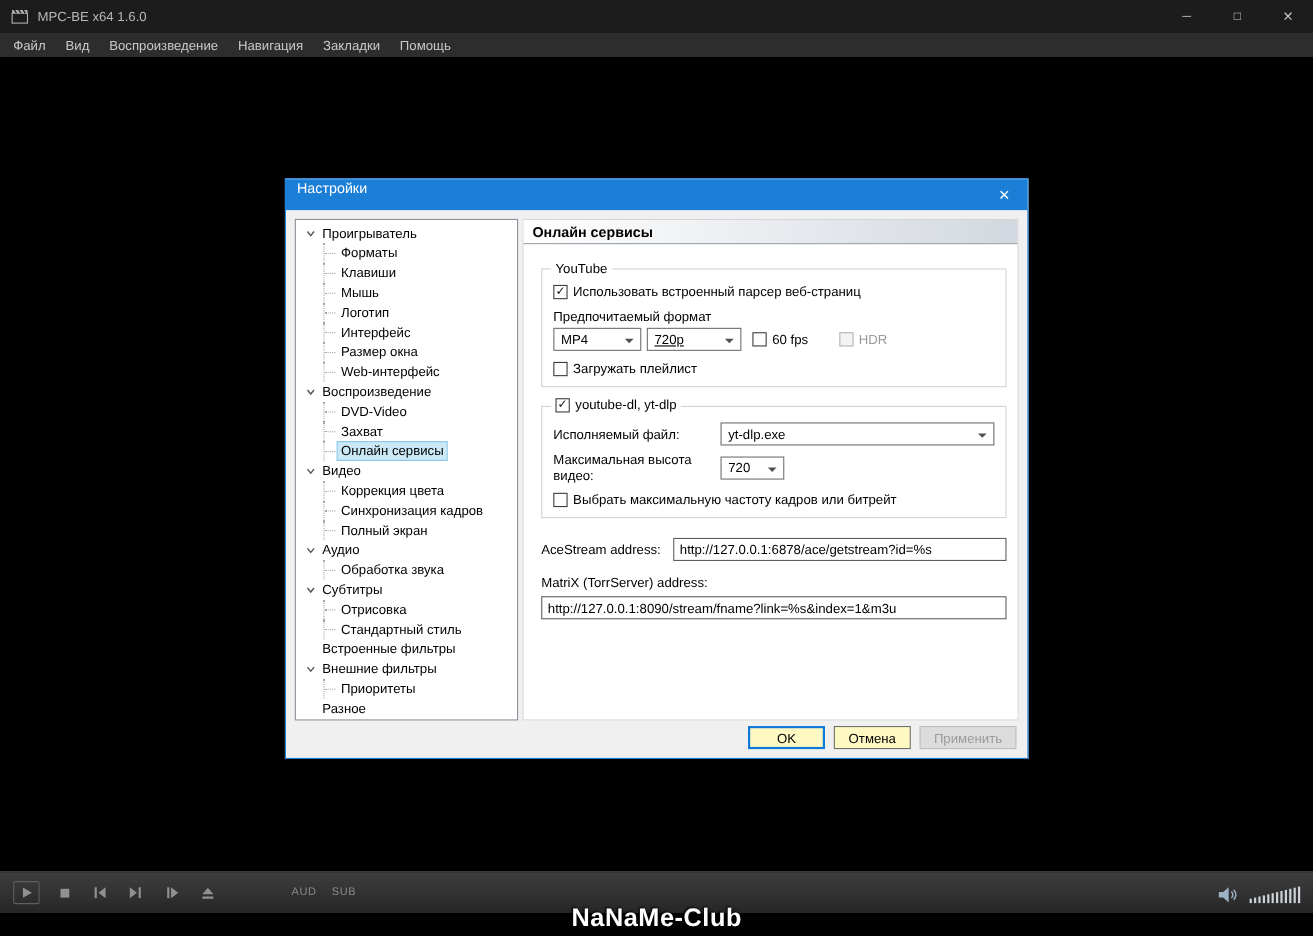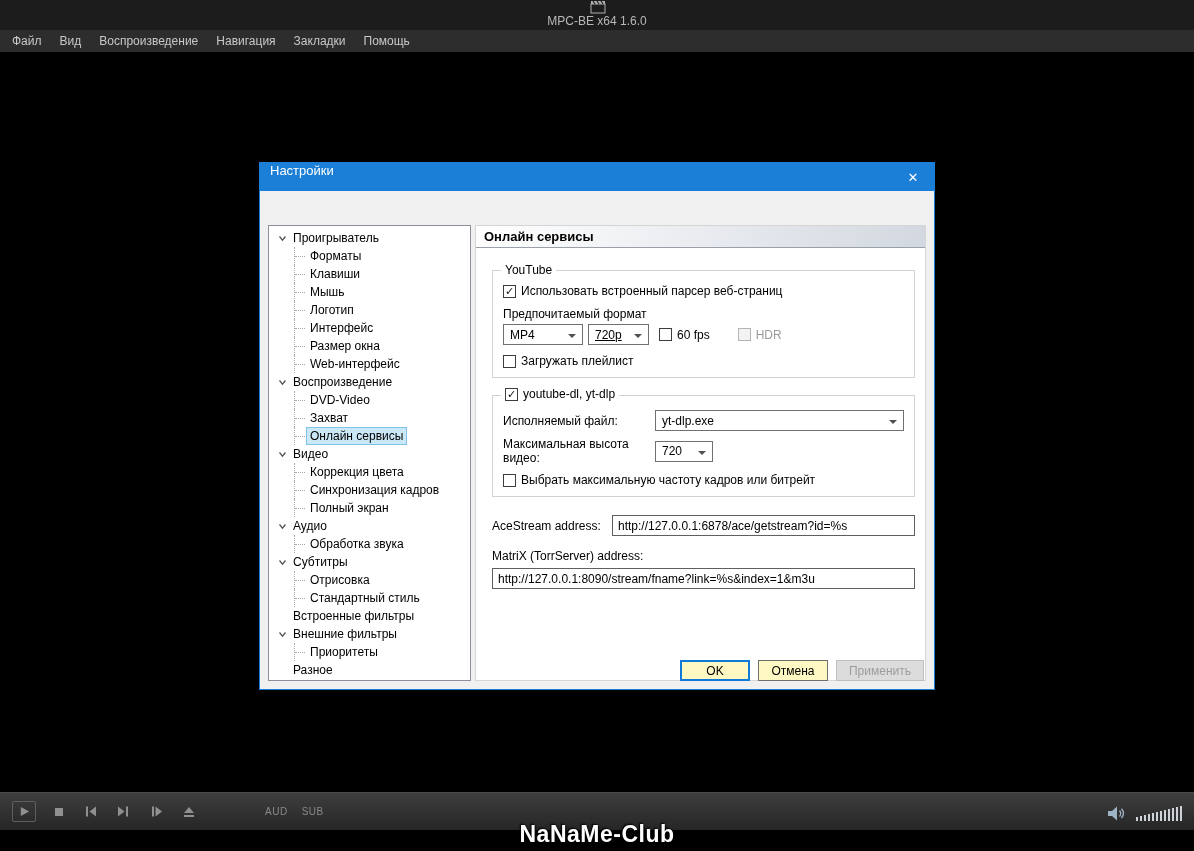--- a/index.html
+++ b/index.html
@@ -4,21 +4,21 @@
 <style>
   * { margin:0; padding:0; box-sizing:border-box; }
   html,body { background:#000; }
   .app {
     position:relative; width:1194px; height:851px; overflow:hidden;
     background:#000; font-family:"Liberation Sans", sans-serif; user-select:none;
   }
   
   .titlebar {
     position:absolute; top:0; left:0; right:0; height:30px;
-    background:#1c1c1c; display:flex; align-items:center;flex-direction:column;
+    background:#1c1c1c; display:flex; align-items:center;
   }
   .app-icon { margin:0 8px 0 10px; display:flex; }
   .title-text { color:#b8b8b8; font-size:12px; }
   .win-controls { margin-left:auto; display:flex; height:30px; }
   .win-btn { width:46px; height:30px; display:flex; align-items:center; justify-content:center;
              color:#c2c2c2; font-size:11px; }
   .win-btn.close { font-size:12px; }
   .menubar {
     position:absolute; top:30px; left:0; right:0; height:22px;
     background:#2d2d2d; display:flex; align-items:center; padding-left:3px;
@@ -30,21 +30,21 @@
   .dialog {
     position:absolute; left:259px; top:162px; width:676px; height:528px;
     background:#f0f0f0; border:1px solid #1b7ed7; box-shadow:0 8px 24px rgba(0,0,0,0.6);
   }
   .dlg-title {
     height:28px; background:#1b7ed7; display:flex; 
     color:#fff; font-size:13px; padding-left:10px;
   }
   .dlg-close { margin-left:auto; width:42px; height:28px; display:flex; align-items:center;
                justify-content:center; color:#fff; font-size:13px; }
-  .dlg-body { position:absolute; top:28px; left:0; right:0; bottom:0; padding:8px; display:flex;align-items:flex-end; }
+  .dlg-body { position:absolute; top:28px; left:0; right:0; bottom:0; padding:8px; display:flex; }
   
   .tree {
     width:203px; height:456px; background:#fff; border:1px solid #8a8f99;
     overflow:hidden; padding-top:3px; flex:none;
   }
   .t-row { height:18px; display:flex; align-items:center; font-size:12px; color:#000; }
   .t-row.d0 { padding-left:5px; }
   .chev { width:16px; height:16px; display:flex; align-items:center; justify-content:center; flex:none; }
   .t-row.d1 { padding-left:38px; position:relative; }
   .t-row.d1::before { content:""; position:absolute; left:25px; top:0; bottom:0;
@@ -275,21 +275,21 @@
             <span class="legend">YouTube</span>
             <div class="chk" style="margin-top:1px;">
               <span class="cb">✓</span>
               <span class="chk-label">Использовать встроенный парсер веб-страниц</span>
             </div>
             <div class="lbl" style="margin-top:9px;">Предпочитаемый формат</div>
             <div class="row" style="margin-top:3px;">
               <span class="combo" style="width:80px;">
                 <span>MP4</span>
               </span>
-              <span class="combo" style="width:61px; margin-left:5px;text-decoration:underline;">
+              <span class="combo" style="width:86px; margin-left:5px;text-decoration:underline;">
                 <span>720p</span>
               </span>
               <div class="chk" style="margin-left:10px;">
                 <span class="cb"></span>
                 <span class="chk-label">60 fps</span>
               </div>
               <div class="chk disabled" style="margin-left:28px;">
                 <span class="cb disabled"></span>
                 <span class="chk-label">HDR</span>
               </div>

